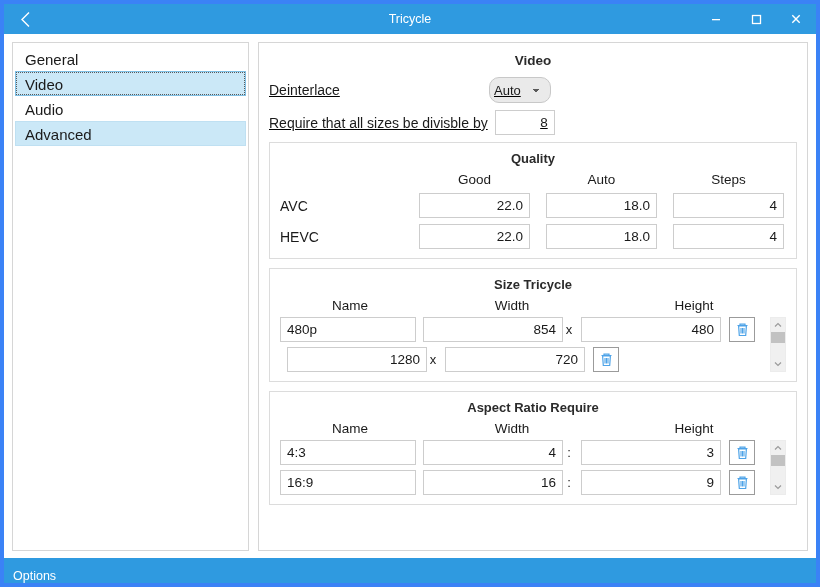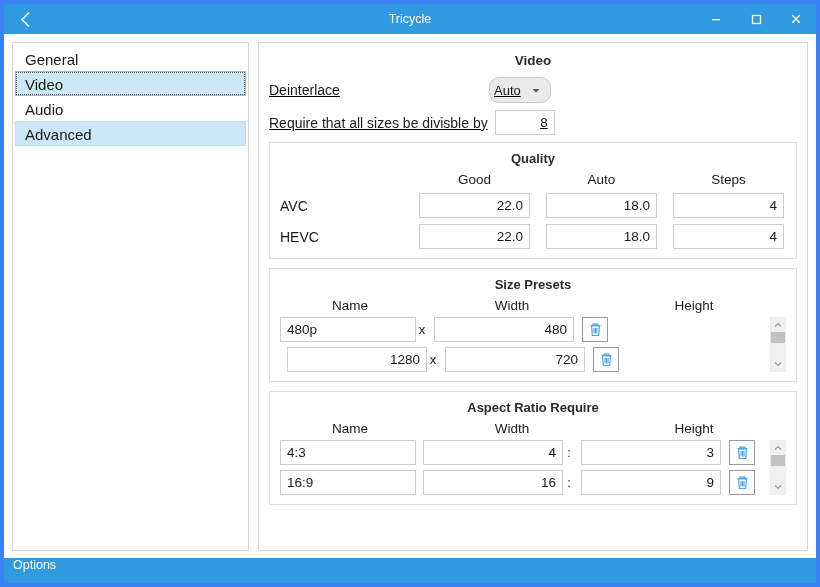--- a/index.html
+++ b/index.html
@@ -314,21 +314,21 @@
   }
 
   
   .statusbar {
     height: 25px;
     flex: 0 0 25px;
     background: #2f9ae0;
     color: #ffffff;
     font-size: 12.5px;
     display: flex;
-    align-items: flex-start;
+    align-items: flex-end;
     padding-left: 9px;
     box-sizing: border-box;
     margin-top: 7px;
   }
 </style>
 </head>
 <body>
 
 <div id="app">
 
@@ -414,33 +414,34 @@
           <div class="q-cell">
             <input class="txt num" type="text" value="18.0" style="">
           </div>
           <div class="q-cell">
             <input class="txt num" type="text" value="4" style="">
           </div>
         </div>
       </div>
 
       <div class="group">
-        <div class="group-title">Size Presets</div>
+        <div class="group-title">Size Tricycle</div>
 
         <div class="p-header">
           <div class="p-head-name">Name</div>
           <div class="p-head-width">Width</div>
           <div class="p-head-height">Height</div>
         </div>
 
         <div class="p-listwrap">
           <div class="p-rows">
 
             <div class="p-row">
               <input class="txt p-name" type="text" value="480p" style="">
+              <input class="txt num p-w" type="text" value="854" style="">
               <span class="p-sep">x</span>
               <input class="txt num p-h" type="text" value="480" style="">
               <button class="del-btn">
                 <svg width="15" height="16" viewBox="0 0 15 16">
                   <path d="M2.5 3.5 h10 M5 3.5 v-1.4 h5 v1.4" fill="none" stroke="#4da3e8" stroke-width="1.2"></path>
                   <path d="M3.6 3.9 h7.8 l-0.7 9.6 h-6.4 z" fill="none" stroke="#4da3e8" stroke-width="1.2"></path>
                   <path d="M6 6 v5.4 M7.5 6 v5.4 M9 6 v5.4" fill="none" stroke="#4da3e8" stroke-width="1.1"></path>
                 </svg>
               </button>
             </div>

